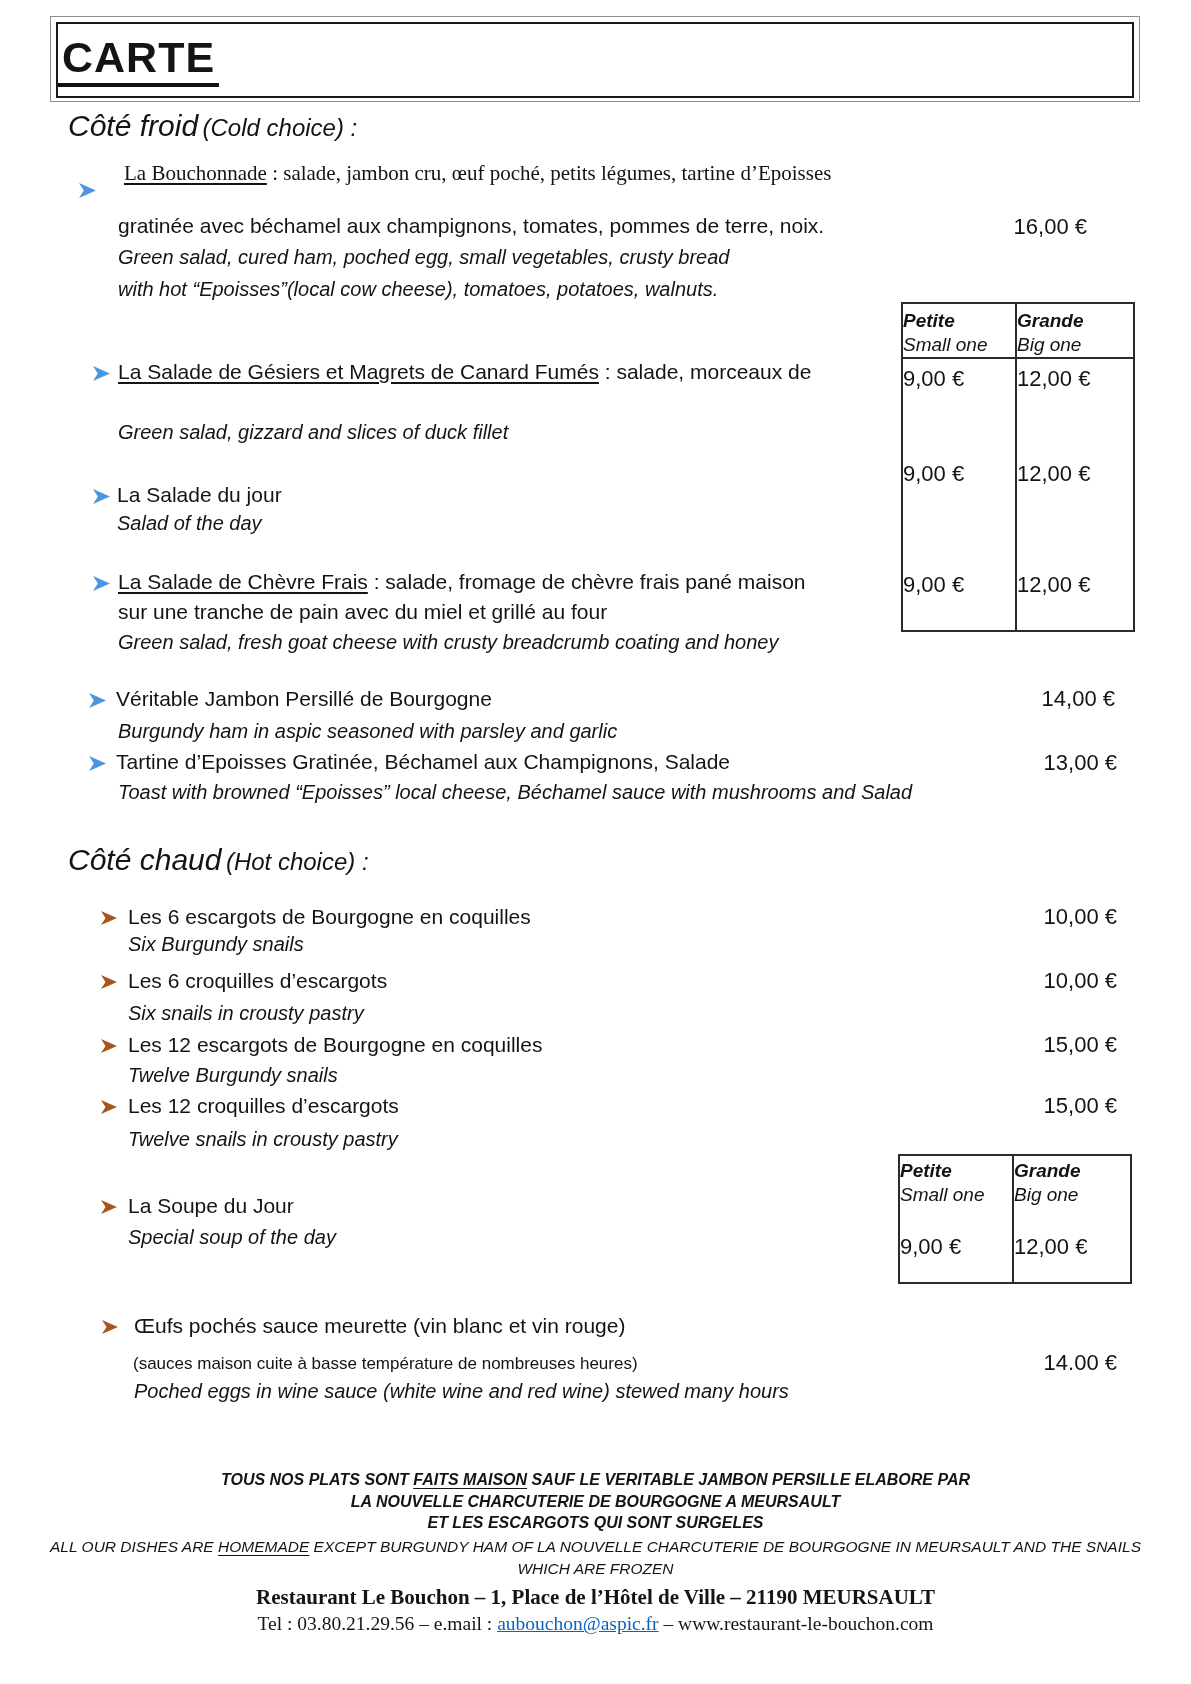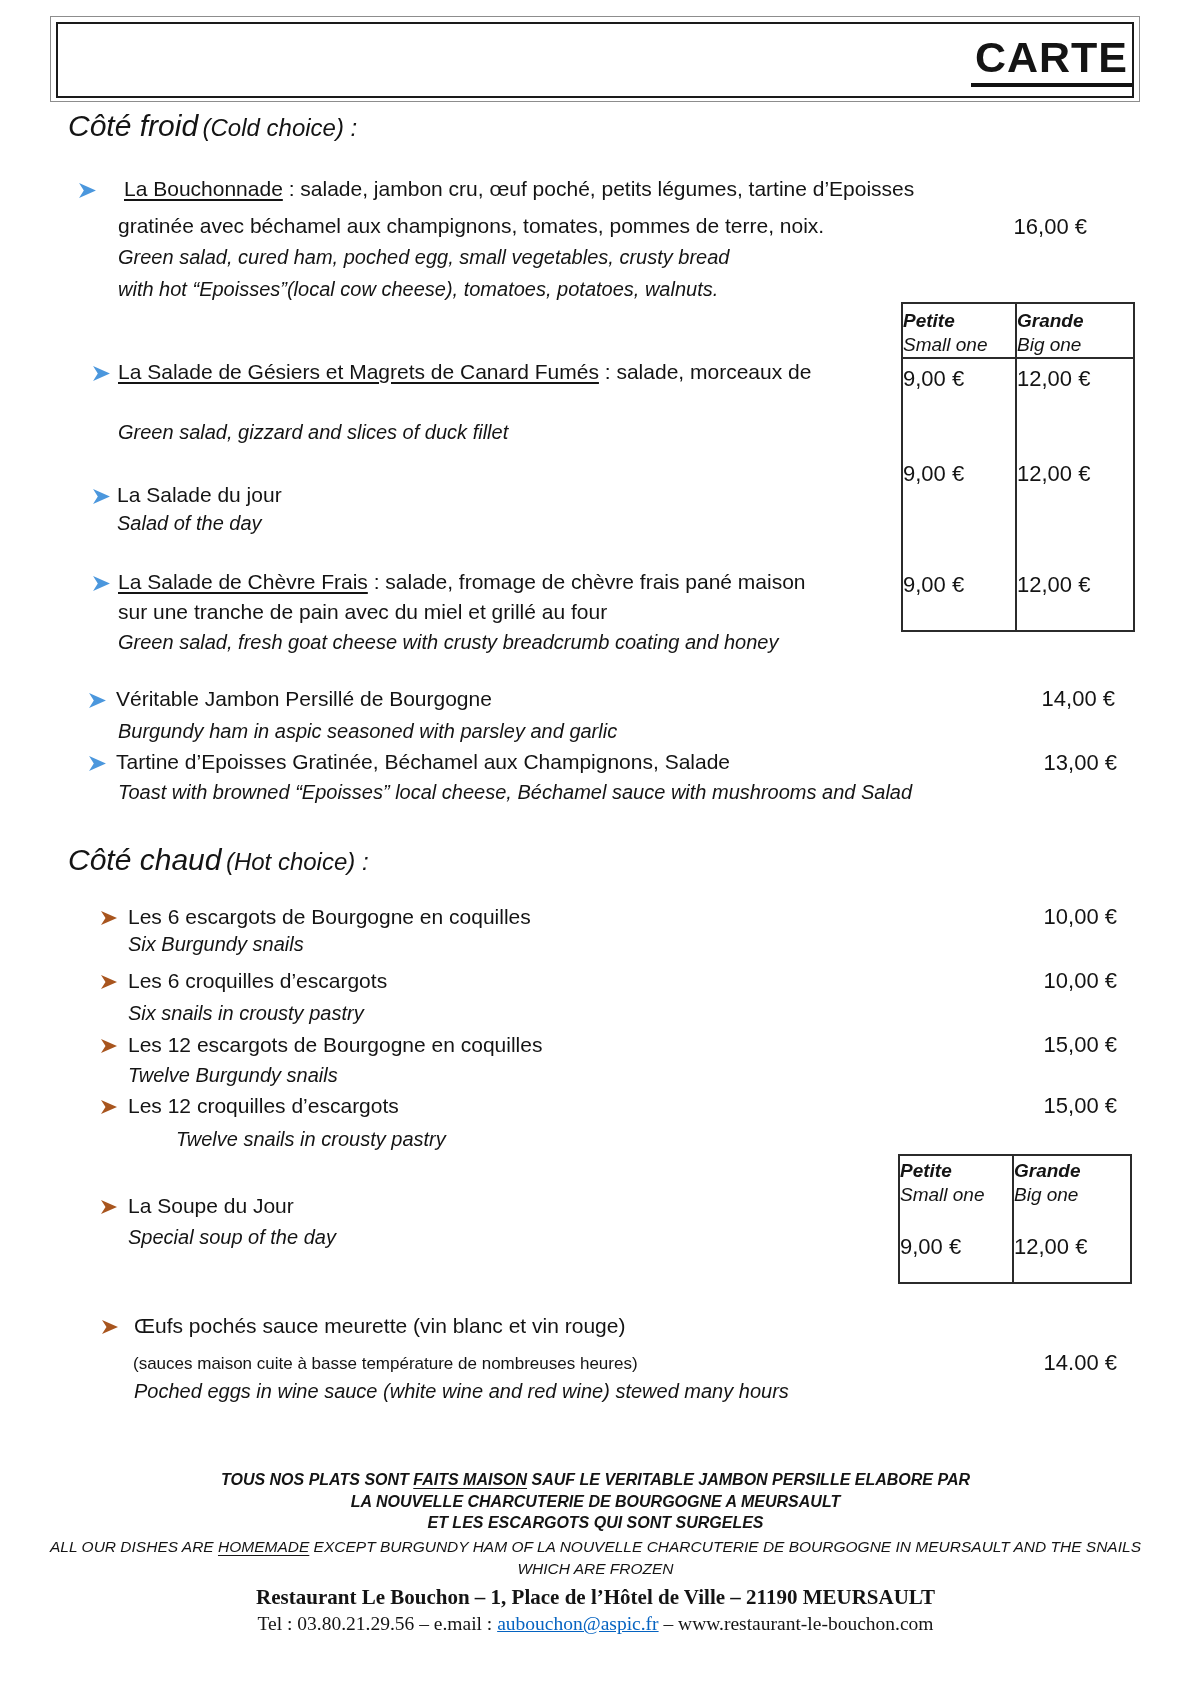--- a/index.html
+++ b/index.html
@@ -4,21 +4,21 @@
 <style>
   html,body{margin:0;padding:0;background:#ffffff;}
   .page{
     position:relative;width:1191px;height:1684px;background:#ffffff;overflow:hidden;
     font-family:"Liberation Sans","DejaVu Sans",sans-serif;color:#141414;
   }
   .abs{position:absolute;white-space:nowrap;line-height:1.18;}
   
   .box-outer{position:absolute;left:50px;top:16px;width:1088px;height:84px;border:1px solid #8d8d8d;}
   .box-inner{position:absolute;left:56px;top:22px;width:1074px;height:72px;border:2px solid #1a1a1a;
-             display:flex;align-items:center;justify-content:flex-end;background:#fff;}
+             display:flex;align-items:center;justify-content:flex-start;background:#fff;}
   .title{font-size:43px;font-weight:bold;letter-spacing:1px;border-bottom:4px solid #111;padding:0 4px 1px 4px;}
   
   .sec{font-size:30px;font-style:italic;}
   .sec-sub{font-size:24px;font-style:italic;}
   
   .line{font-size:21px;}
   .u{text-decoration:underline;text-underline-offset:3px;}
   .en{font-style:italic;font-size:20px;}
   .sub{font-size:17px;}
   .price{font-size:22px;}
@@ -54,21 +54,21 @@
   <div class="abs" style="left:68px;top:108px;">
     <span class="sec">Côté froid</span>
     <span class="sec-sub"> <span>(Cold choice) :</span></span>
   </div>
 
   <span class="bullet b-cold" style="left:78px;top:182px;">
     <svg width="19" height="17" viewBox="0 0 18 16">
         <polygon points="1,1 17,8 1,15 5.5,8" fill="currentColor"></polygon>
       </svg>
   </span>
-  <div class="abs line" style="left:124px;top:177px;"><span class="u">La Bouchonnade</span><span> : salade, jambon cru, œuf poché, petits légumes, tartine d’Epoisses</span></div>
+  <div class="abs line" style="left:124px;top:161px;font-family:Liberation Serif, serif;"><span class="u">La Bouchonnade</span><span> : salade, jambon cru, œuf poché, petits légumes, tartine d’Epoisses</span></div>
   <div class="abs line" style="left:118px;top:214px;">gratinée avec béchamel aux champignons, tomates, pommes de terre, noix.</div>
   <div class="abs price" style="right:104px;top:214px;margin-left:46px;">16,00 €</div>
   <div class="abs en" style="left:118px;top:246px;">Green salad, cured ham, poched egg, small vegetables, crusty bread</div>
   <div class="abs en" style="left:118px;top:278px;">with hot “Epoisses”(local cow cheese), tomatoes, potatoes, walnuts.</div>
 
   <div class="tbl" style="left:901px;top:302px;width:230px;height:326px;">
     <div class="vdiv" style="left:112px;"></div>
     <div class="hrule" style="top:53px;"></div>
     <div class="tcell th1" style="left:0;width:112px;top:6px;">Petite</div>
     <div class="tcell th2" style="left:0;width:112px;top:30px;">Small one</div>
@@ -157,21 +157,21 @@
   <div class="abs price" style="right:74px;top:1032px;">15,00 €</div>
   <div class="abs en" style="left:128px;top:1064px;">Twelve Burgundy snails</div>
 
   <span class="bullet b-hot" style="left:100px;top:1099px;">
     <svg width="18" height="16" viewBox="0 0 18 16">
         <polygon points="1,1 17,8 1,15 5.5,8" fill="currentColor"></polygon>
       </svg>
   </span>
   <div class="abs line" style="left:128px;top:1094px;">Les 12 croquilles d’escargots</div>
   <div class="abs price" style="right:74px;top:1093px;">15,00 €</div>
-  <div class="abs en" style="left:128px;top:1128px;margin-left:48px;">Twelve snails in crousty pastry</div>
+  <div class="abs en" style="left:128px;top:1128px;">Twelve snails in crousty pastry</div>
 
   <div class="tbl" style="left:898px;top:1154px;width:230px;height:126px;">
     <div class="vdiv" style="left:112px;"></div>
     <div class="tcell th1" style="left:0;width:112px;top:4px;">Petite</div>
     <div class="tcell th2" style="left:0;width:112px;top:28px;">Small one</div>
     <div class="tcell th1" style="left:114px;width:114px;top:4px;">Grande</div>
     <div class="tcell th2" style="left:114px;width:114px;top:28px;">Big one</div>
     <div class="tcell tval" style="left:0;width:112px;top:78px;">9,00 €</div>
     <div class="tcell tval" style="left:114px;width:114px;top:78px;">12,00 €</div>
   </div>

